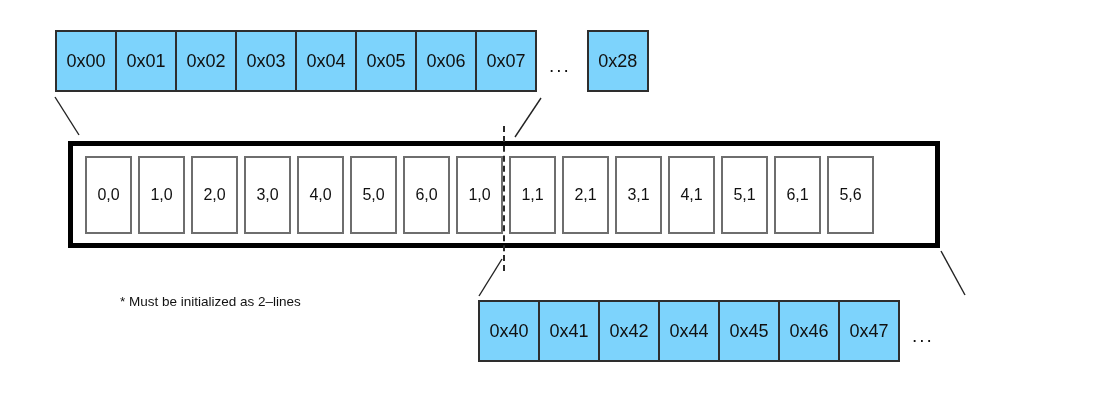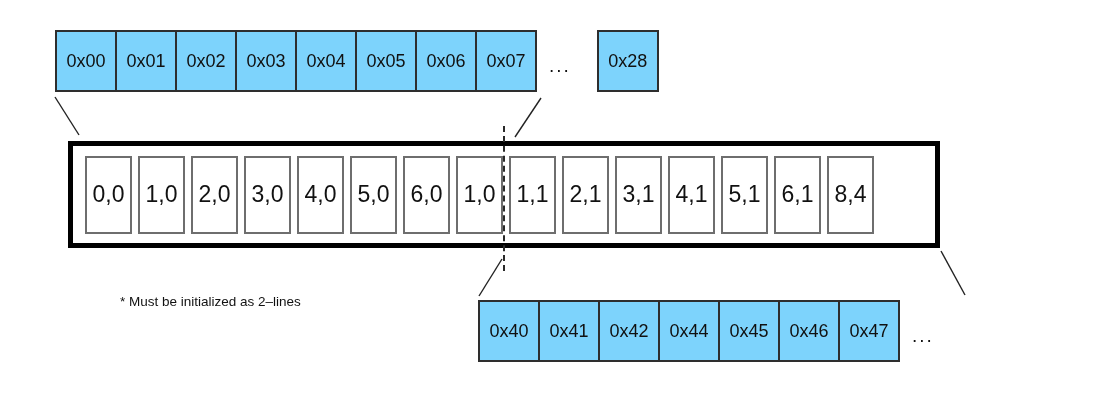--- a/index.html
+++ b/index.html
@@ -40,21 +40,21 @@
     font-size: 18px;
     white-space: nowrap;
   }
   .cellrow .acell + .acell { margin-left: -2px; }
   .dots {
     font-size: 19px;
     letter-spacing: 2px;
     margin-left: 12px;
     padding-top: 10px; 
   }
-  .solo { margin-left: 26px; }
+  .solo { margin-left: 16px; }
   
   .cacheline {
     position: absolute;
     left: 68px;
     top: 141px;
     width: 872px;
     height: 107px;
     border: 5px solid #000000;
     background: #ffffff;
     display: flex;
@@ -66,21 +66,21 @@
     padding-left: 12px;
   }
   .lcell {
     width: 47px;
     height: 78px;
     border: 2px solid #6e6e6e;
     background: #ffffff;
     display: flex;
     align-items: center;
     justify-content: center;
-    font-size: 23px;
+    font-size: 16px;
     white-space: nowrap;
   }
   
   .divider {
     position: absolute;
     left: 503px;
     top: 126px;
     height: 145px;
     width: 0;
     border-left: 2px dashed #2a2a2a;
@@ -131,21 +131,21 @@
         <div class="lcell">4,0</div>
         <div class="lcell">5,0</div>
         <div class="lcell">6,0</div>
         <div class="lcell">1,0</div>
         <div class="lcell">1,1</div>
         <div class="lcell">2,1</div>
         <div class="lcell">3,1</div>
         <div class="lcell">4,1</div>
         <div class="lcell">5,1</div>
         <div class="lcell">6,1</div>
-        <div class="lcell">8,4</div>
+        <div class="lcell">5,6</div>
       </div>
   </div>
 
   <div class="divider"></div>
 
   <div class="strip" style="left:478px; top:300px;">
     <div class="cellrow">
         <div class="acell">0x40</div>
         <div class="acell">0x41</div>
         <div class="acell">0x42</div>

